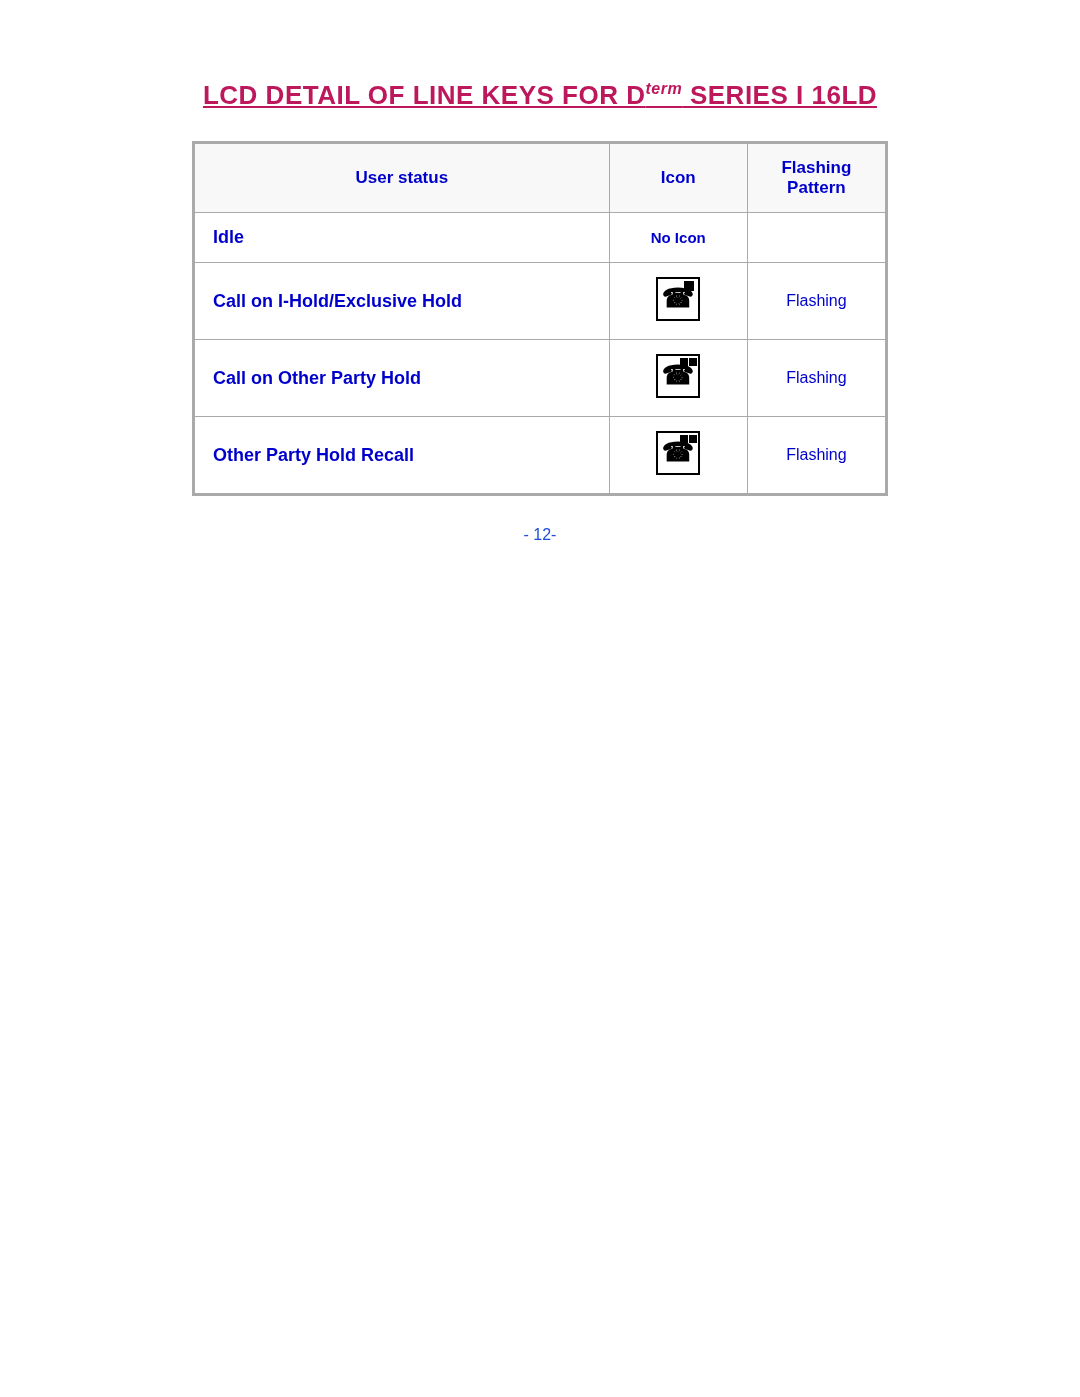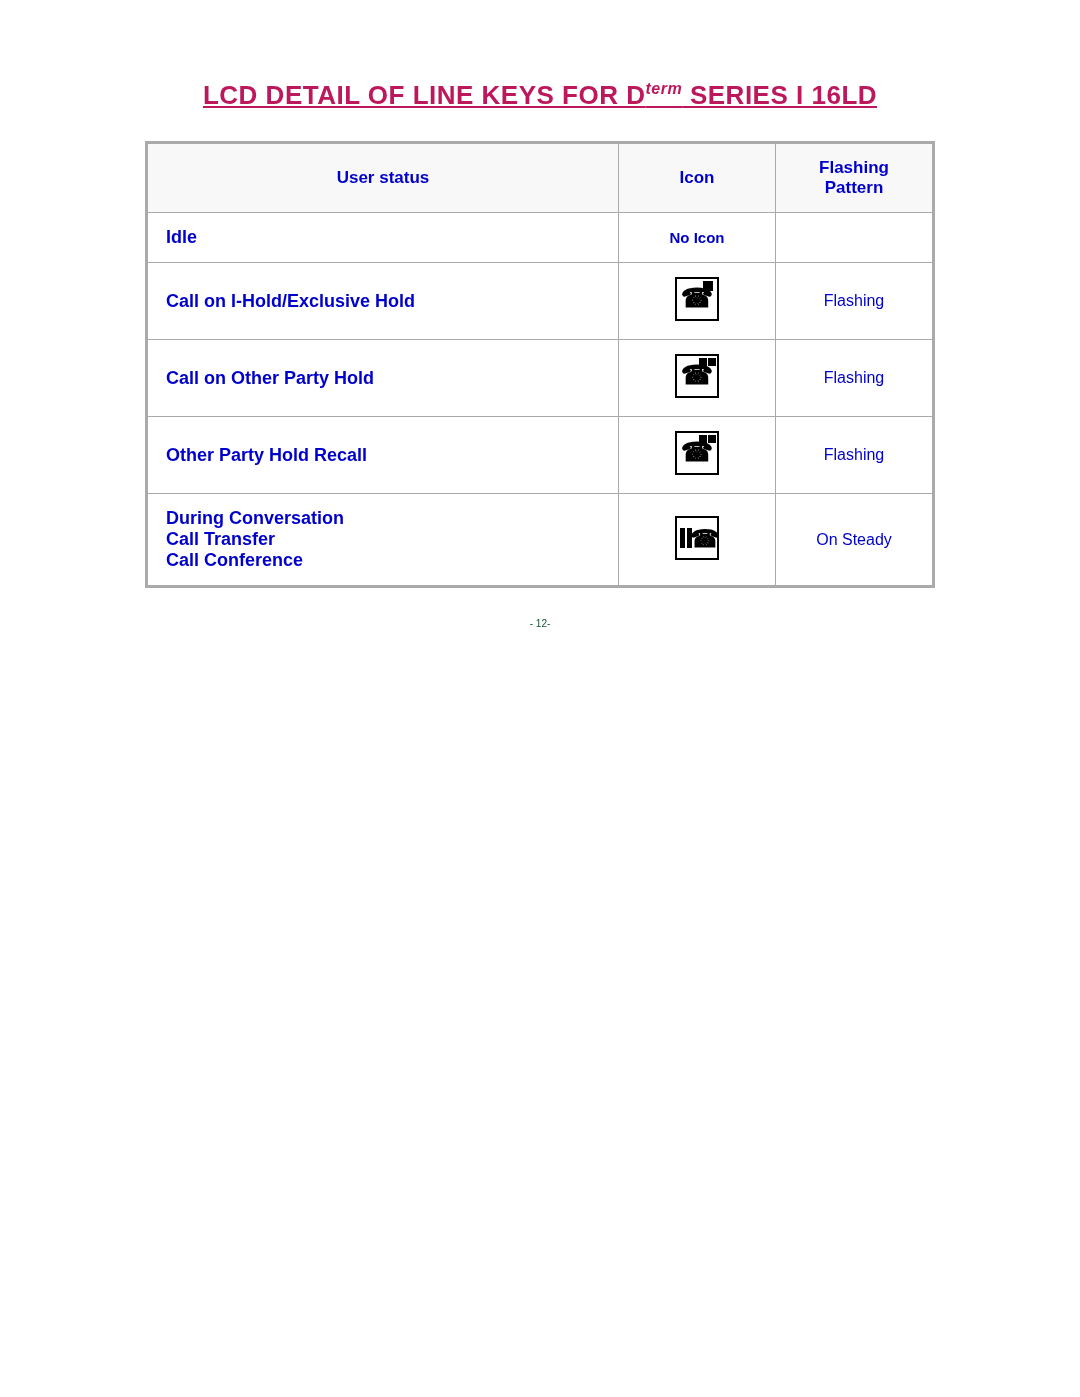--- a/index.html
+++ b/index.html
@@ -28,21 +28,21 @@
       text-align: center;
       letter-spacing: 0.5px;
     }
 
     .page-title sup {
       font-style: italic;
       font-size: 16px;
     }
 
     .table-wrapper {
-      width: 790px;
+      width: 696px;
       border: 2px solid #aaa;
       border-collapse: collapse;
     }
 
     table {
       width: 100%;
       border-collapse: collapse;
     }
 
     thead tr th {
@@ -95,22 +95,22 @@
     .no-icon-text {
       color: #0000cc;
       font-size: 15px;
       font-weight: bold;
       text-align: left;
       margin-top: 37px;
     }
 
     .page-number {
       margin-top: 30px;
-      color: #14532d;
-      font-size: 10px;
+      color: #1d4ed8;
+      font-size: 16px;
     }
 
     .solid-black-box {
       display: inline-block;
       width: 44px;
       height: 44px;
       background: #000;
     }
   </style>
 </head>
@@ -177,36 +177,18 @@
 
             <text x="22" y="30" font-size="26" text-anchor="middle" font-weight="bold" font-family="serif">☎</text>
 
             <rect x="24" y="4" width="8" height="8" fill="black"></rect>
             <rect x="33" y="4" width="8" height="8" fill="black"></rect>
           </svg>
         </td>
         <td class="pattern-cell">Flashing</td>
       </tr>
 
-      <tr>
-        <td class="status-cell">
-          <span>During Conversation</span><br>
-          <span>Call Transfer</span><br>
-          <span>Call Conference</span>
-        </td>
-        <td class="icon-cell">
-          <svg width="44" height="44" viewBox="0 0 44 44">
-            <rect x="1" y="1" width="42" height="42" fill="white" stroke="black" stroke-width="2"></rect>
-
-            <rect x="5" y="12" width="5" height="20" fill="black"></rect>
-            <rect x="12" y="12" width="5" height="20" fill="black"></rect>
-
-            <text x="30" y="31" font-size="24" text-anchor="middle" font-weight="bold" font-family="serif">☎</text>
-          </svg>
-        </td>
-        <td class="pattern-cell">On Steady</td>
-      </tr>
 
     </tbody>
   </table>
 </div>
 
 <div class="page-number">- 12-</div>
 
 </body></html>

